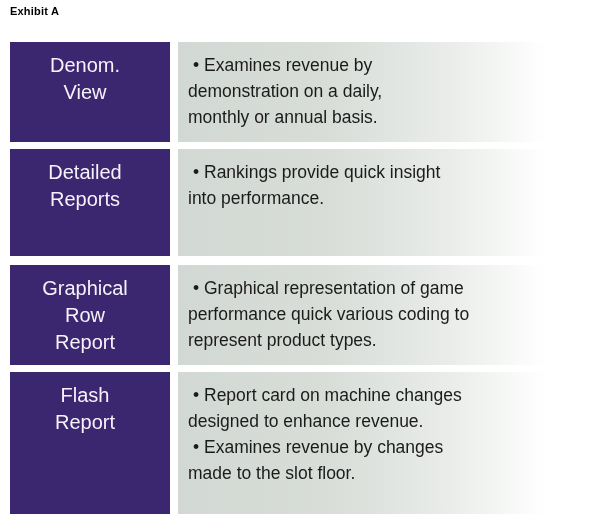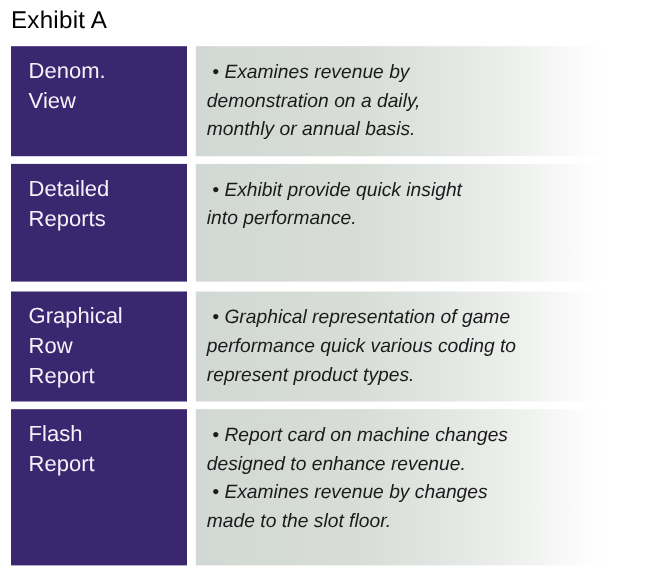--- a/index.html
+++ b/index.html
@@ -12,22 +12,22 @@
     width: 600px;
     height: 530px;
     background: #ffffff;
     overflow: hidden;
     font-family: "Liberation Sans", sans-serif;
   }
   .exhibit-title {
     position: absolute;
     left: 10px;
     top: 5px;
-    font-size: 22px;
-    font-weight: normal;
+    font-size: 11px;
+    font-weight: bold;
     color: #000000;
     letter-spacing: 0.2px;
   }
   .exhibit-table {
     position: absolute;
     left: 10px;
     top: 42px;
     display: flex;
     flex-direction: column;
     gap: 9px;
@@ -39,29 +39,29 @@
   }
   .row.r1 { height: 98px; }
   .row.r2 { height: 107px; }
   .row.r3 { height: 98px; }
   .row.r4 { height: 142px; }
   .label-cell {
     background: #3b2670;
     color: #f5f2fa;
     font-size: 20px;
     line-height: 27px;
-    padding: 10px 10px 0 16px;
+    padding: 10px 10px 0 0;
     white-space: pre-line;
     box-sizing: border-box;
+    text-align: center;
   }
   .desc-cell {
     background: linear-gradient(90deg, #d2d8d3 0%, #d8ddd8 40%, #e9ece9 72%, #fcfdfc 95%, #ffffff 100%);
     padding: 10px 10px 12px 10px;
     box-sizing: border-box;
-    font-style: italic;
   }
   .bullet {
     margin: 0;
     font-size: 17.5px;
     line-height: 26px;
     color: #1b1b1b;
     white-space: pre-line;
     text-indent: 5px;
   }
 </style>
@@ -81,21 +81,21 @@
         <p class="bullet">• Examines revenue by
 demonstration on a daily,
 monthly or annual basis.</p>
       </div>
     </div>
 
     <div class="row r2">
       <div class="label-cell">Detailed
 Reports</div>
       <div class="desc-cell">
-        <p class="bullet">• Exhibit provide quick insight
+        <p class="bullet">• Rankings provide quick insight
 into performance.</p>
       </div>
     </div>
 
     <div class="row r3">
       <div class="label-cell">Graphical
 Row
 Report</div>
       <div class="desc-cell">
         <p class="bullet">• Graphical representation of game

